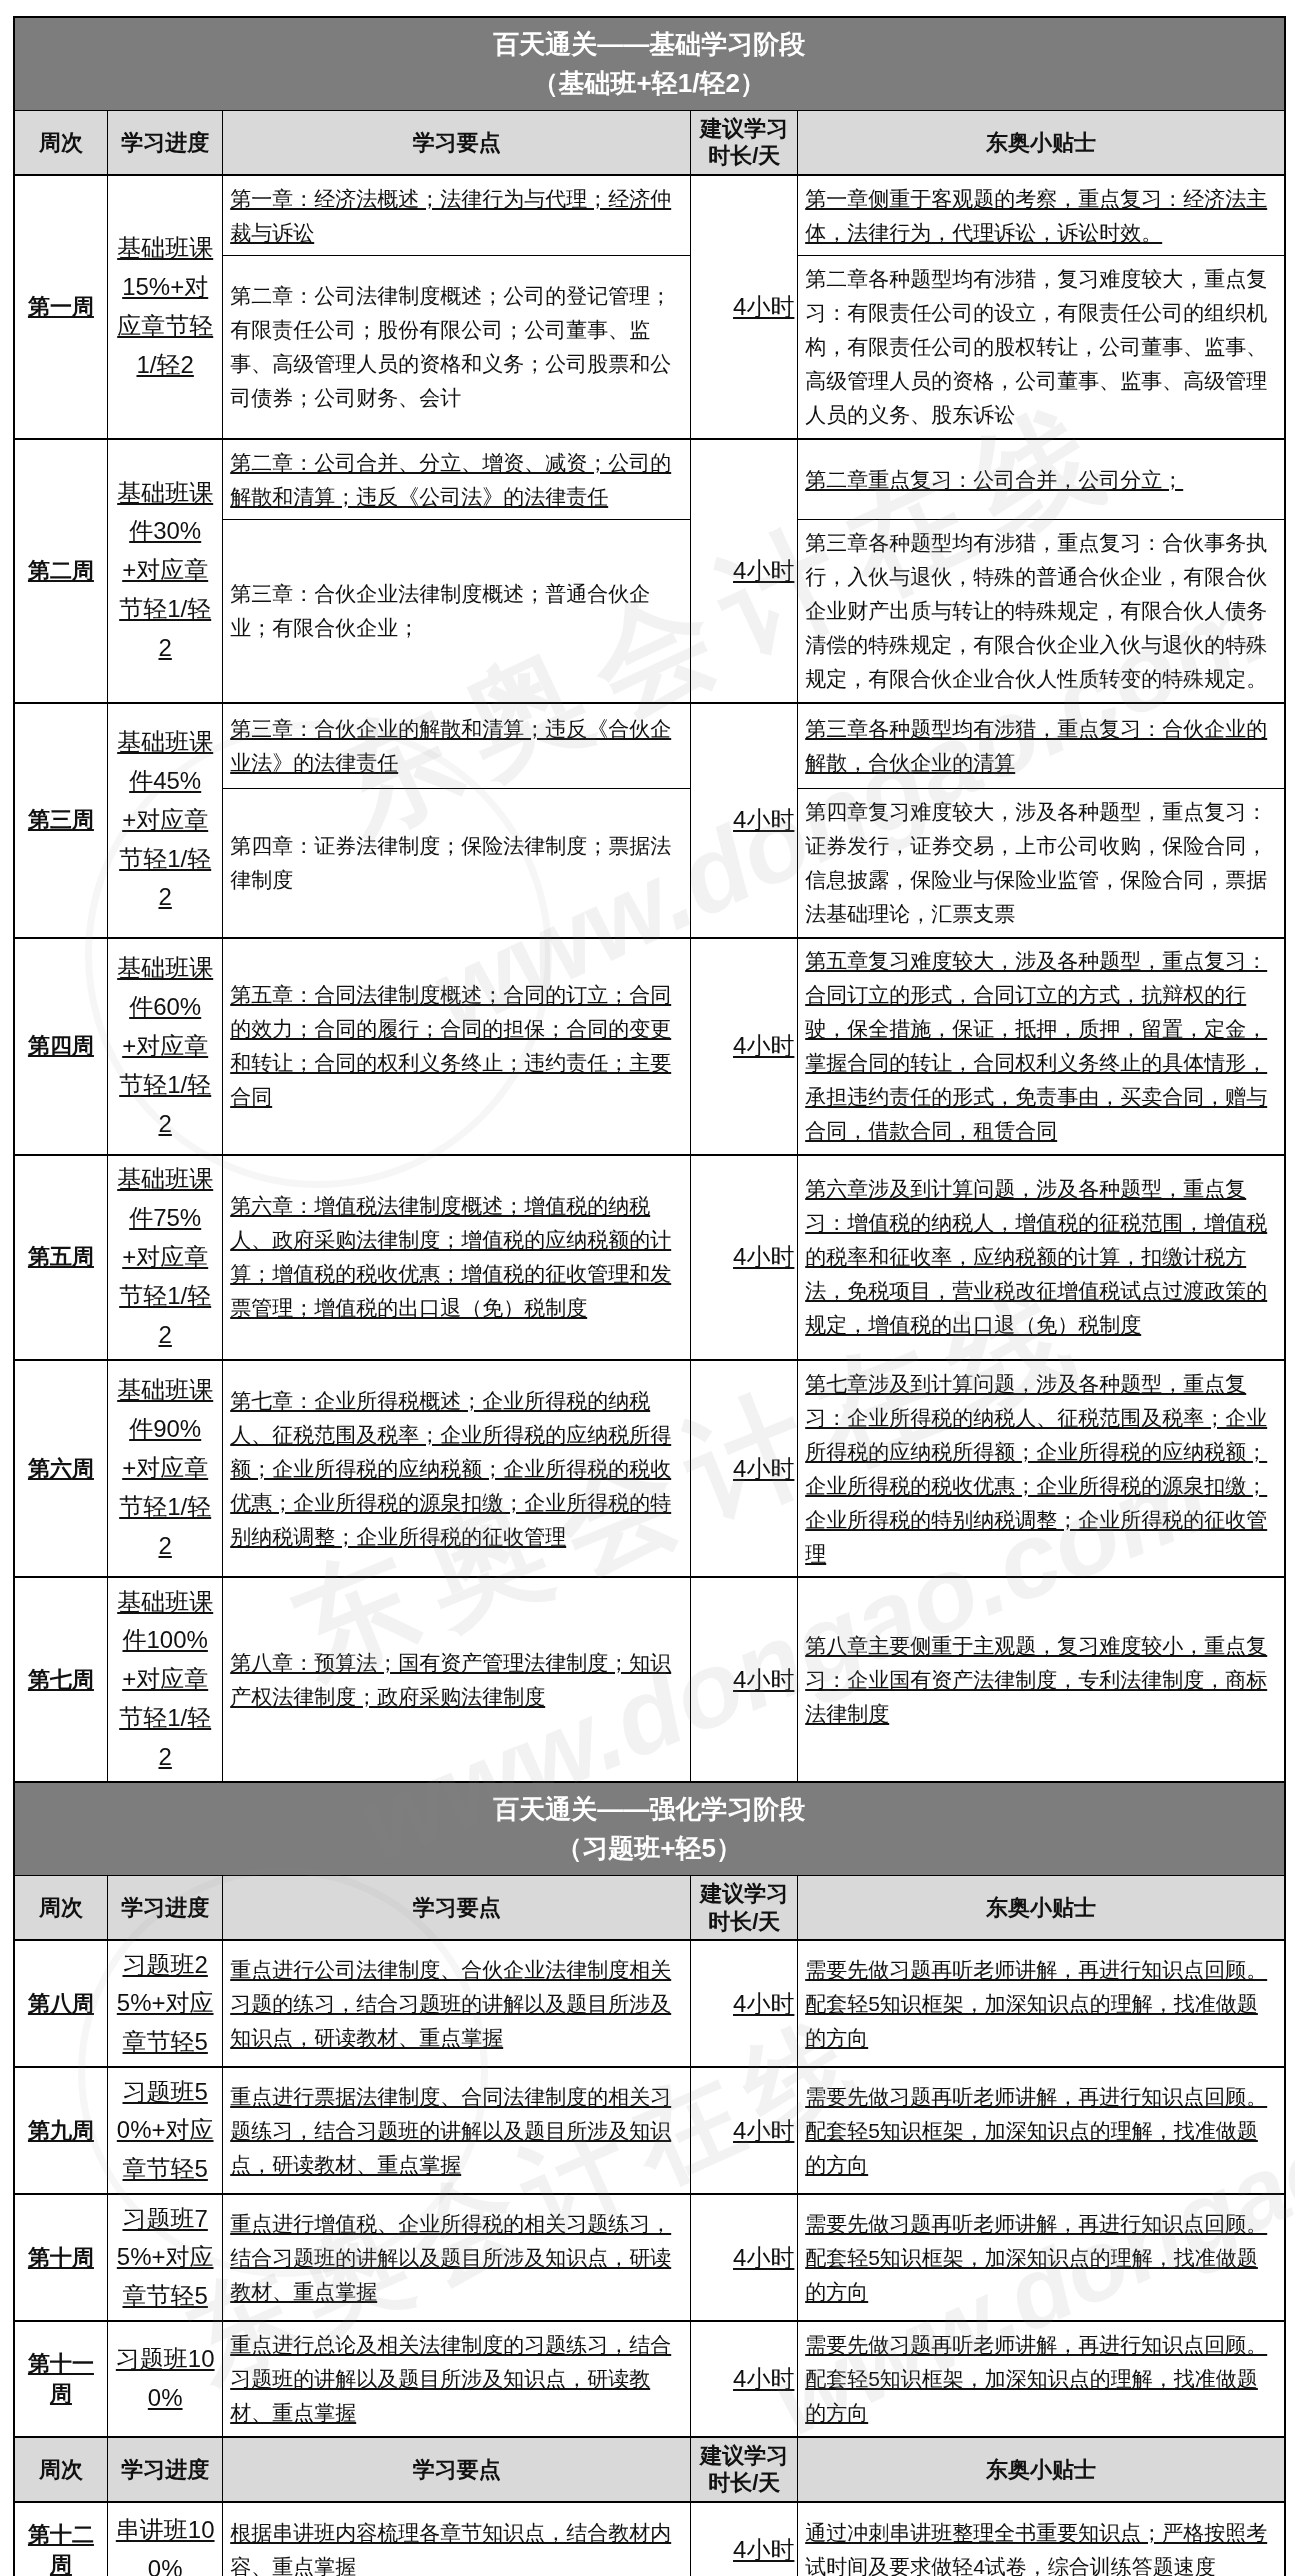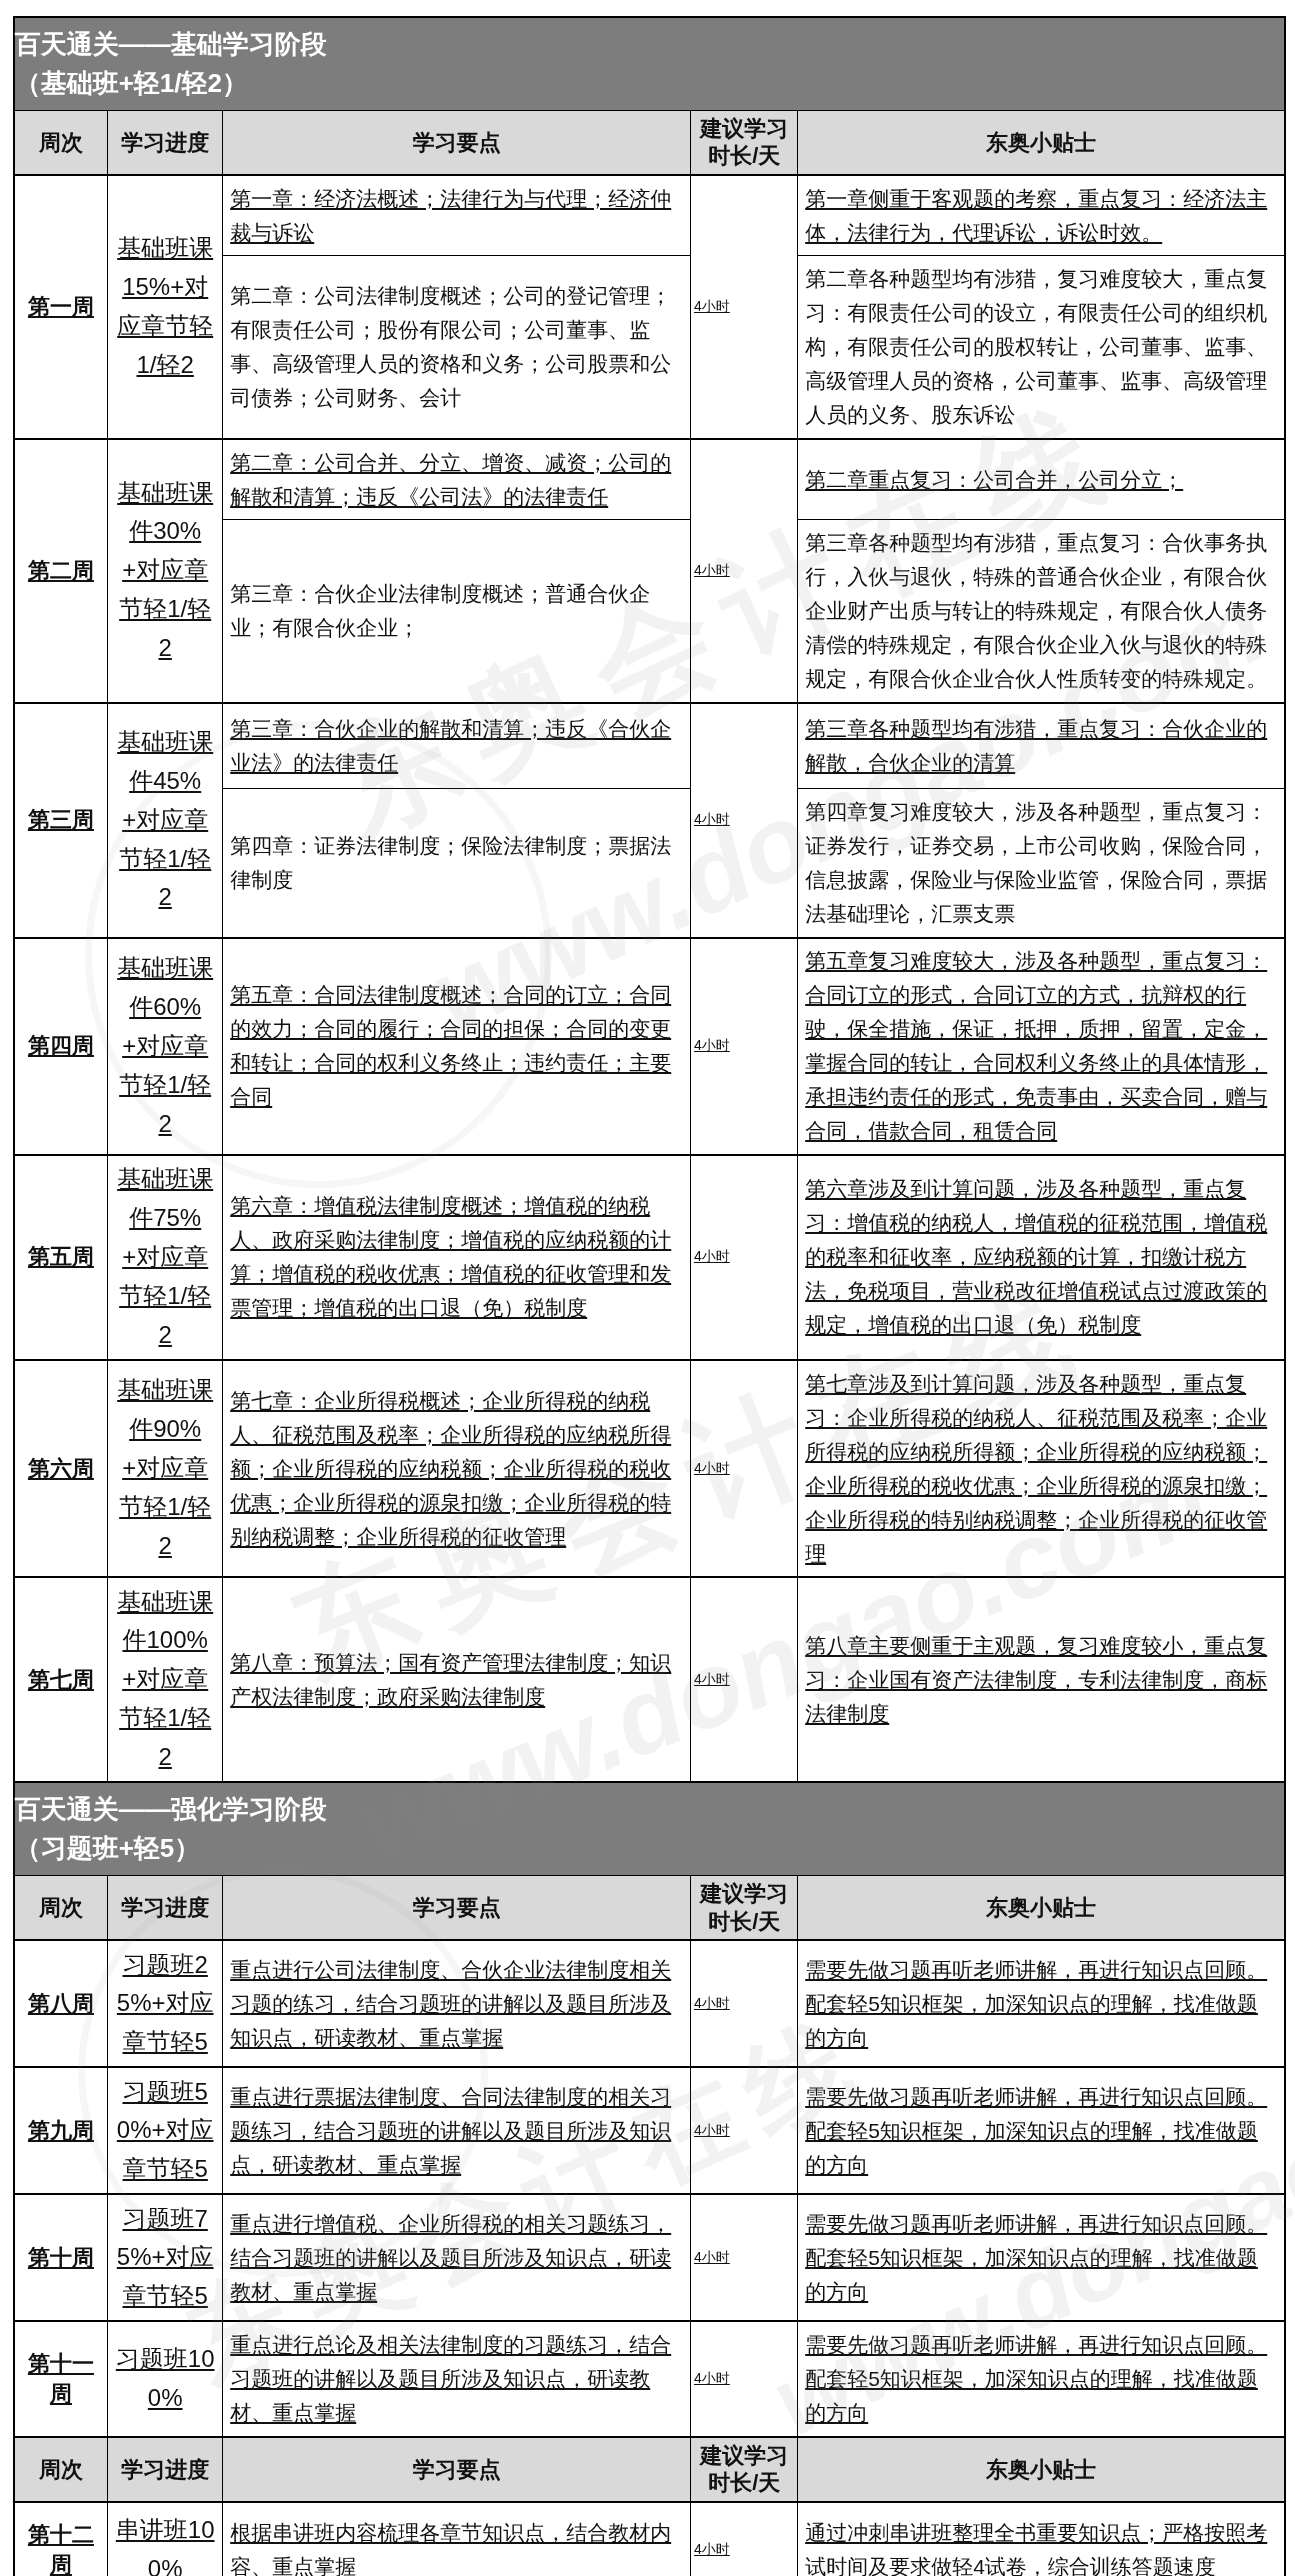--- a/index.html
+++ b/index.html
@@ -22,37 +22,38 @@
     width:100%;
     border-collapse:collapse;
     table-layout:fixed;
     border:2.1px solid var(--border);
   }
   table.follow{margin-top:-2.1px;}
   td{border:1.4px solid var(--border);vertical-align:middle;word-break:break-all;}
   .title-cell{
     background:var(--section-bg);
     color:var(--section-fg);
+    text-align:center;
     font-weight:bold;
     font-size:26px;
     line-height:1.5;
     padding:7px 0;
   }
   .colhead td{
     background:var(--colhead-bg);
     font-weight:bold;
     font-size:22px;
     text-align:center;
     padding:4.2px 2.8px;
     line-height:1.25;
   }
   .c-week{font-weight:bold;font-size:22px;text-align:center;padding:2.8px;}
   .c-prog{font-size:24px;text-align:center;padding:4.2px 5.7px;line-height:1.62;}
   .c-pts,.c-tip{font-size:21px;text-align:left;padding:5.7px 7px;line-height:1.62;}
-  .c-dur{font-size:14px;text-align:left;padding:2.8px;}
+  .c-dur{font-size:24px;text-align:right;padding:2.8px;}
   .sub-b{border-bottom-width:0.7px;}
   .sub-t{border-top-width:0.7px;}
   tr.row-start td{border-top-width:2.1px;text-decoration:underline;}
   
   .wm-layer{position:absolute;inset:0;pointer-events:none;z-index:10;overflow:hidden;}
   .wm{position:absolute;color:var(--wm);opacity:0.10;white-space:nowrap;font-weight:bold;}
   .wm-brand1{left:304px;top:538px;font-size:120px;letter-spacing:21px;transform:rotate(-25deg);}
   .wm-url1{left:396px;top:750px;font-size:106px;font-style:italic;transform:rotate(-25deg);}
   .wm-brand2{left:269px;top:1400px;font-size:120px;letter-spacing:21px;transform:rotate(-22deg);}
   .wm-url2{left:332px;top:1599px;font-size:106px;font-style:italic;transform:rotate(-22deg);}

